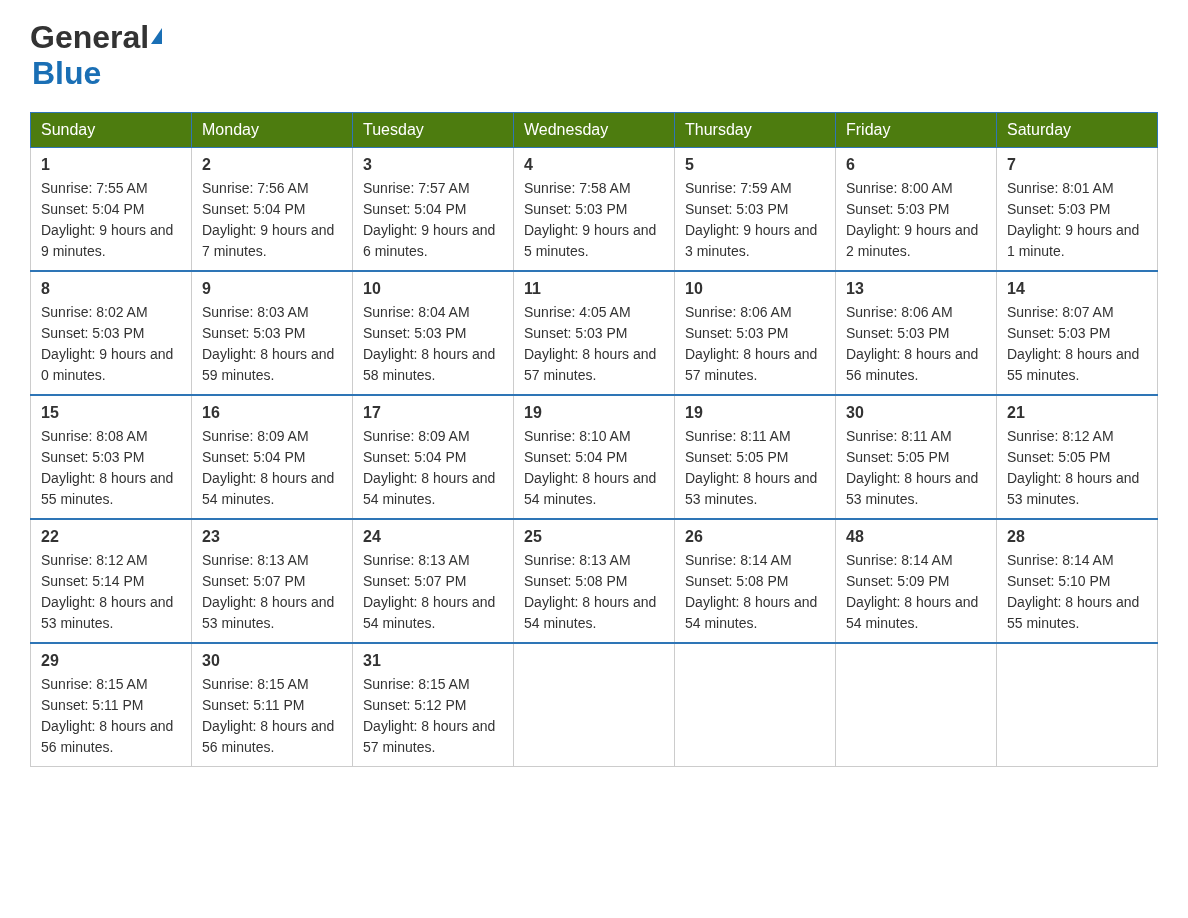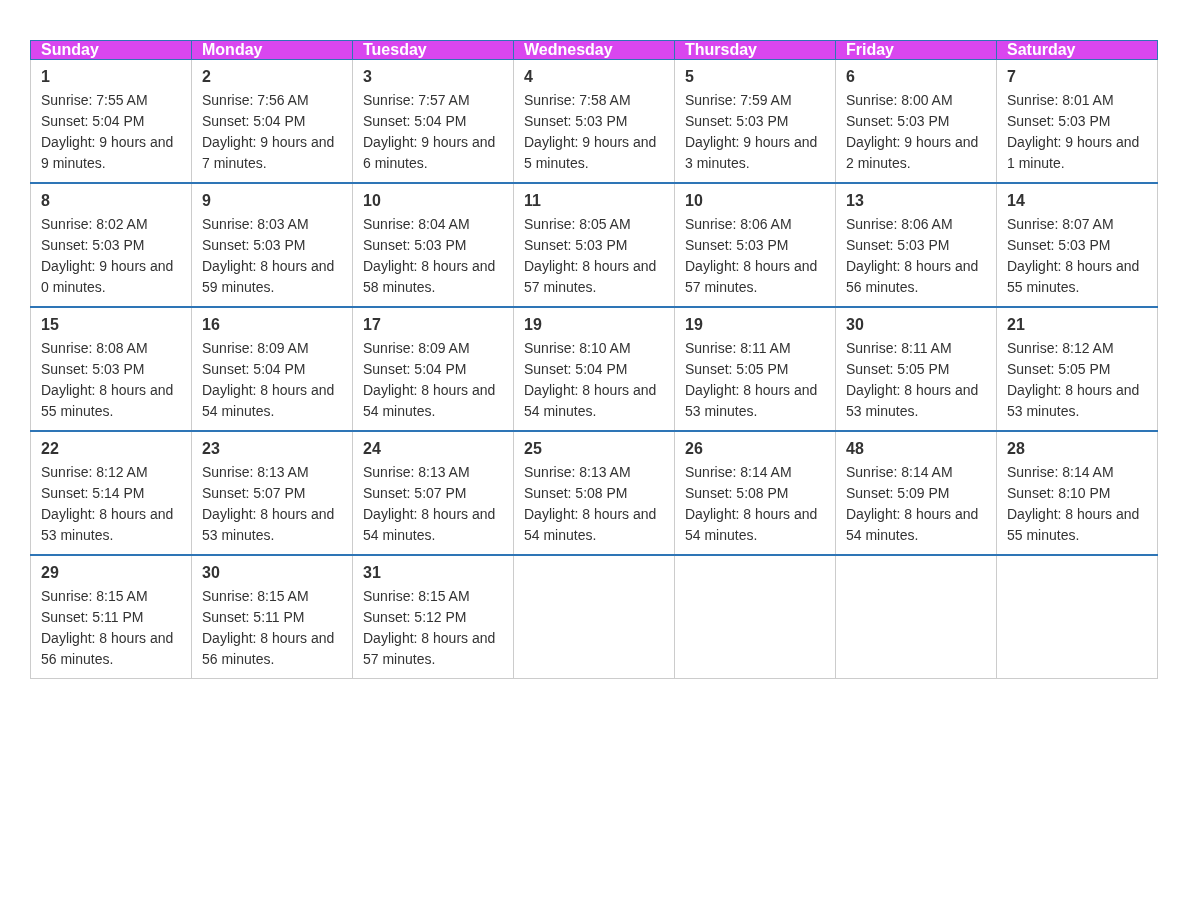--- a/index.html
+++ b/index.html
@@ -34,25 +34,25 @@
       font-size: 22px;
       color: #555;
       margin-top: 4px;
     }
     table {
       width: 100%;
       border-collapse: collapse;
       table-layout: fixed;
     }
     thead tr th {
-      background-color: #d946ef;
+      background-color: #4d7c0f;
       color: #fff;
       font-size: 16px;
-      font-weight: bold;
-      padding: 0 10px;
+      font-weight: normal;
+      padding: 8px 10px;
       border: 1px solid #2e75b6;
       text-align: left;
     }
     tbody tr td {
       border: 1px solid #ccc;
       vertical-align: top;
       padding: 8px 10px;
       font-size: 13px;
       color: #333;
       min-height: 110px;
@@ -72,20 +72,27 @@
       border-bottom: 2px solid #2e75b6;
     }
     .empty-cell {
       background: #fff;
     }
   </style>
 </head>
 <body>
 
 <div class="header">
+  <div class="logo">
+    <div style="display:flex; align-items:center; font-size:32px; font-weight:bold; color:#333; line-height:1.1;">
+      <span style="color:#333;">General</span>
+      <span style="display:inline-block; width:0; height:0; border-left:11px solid transparent; border-right:0px solid transparent; border-bottom:16px solid #1a6fb5; margin-left:2px; position:relative; top:-2px;"></span>
+    </div>
+    <div style="color:#1a6fb5; font-size:32px; font-weight:bold; margin-left:2px;">Blue</div>
+  </div>
 </div>
 
 <table>
   <thead>
     <tr>
       <th>Sunday</th>
       <th>Monday</th>
       <th>Tuesday</th>
       <th>Wednesday</th>
       <th>Thursday</th>
@@ -173,21 +180,21 @@
         <span class="day-number">10</span>
         <div class="day-info">
           <span>Sunrise: 8:04 AM</span><br>
           <span>Sunset: 5:03 PM</span><br>
           <span>Daylight: 8 hours and 58 minutes.</span>
         </div>
       </td>
         <td>
         <span class="day-number">11</span>
         <div class="day-info">
-          <span>Sunrise: 8:05 AM</span><br>
+          <span>Sunrise: 4:05 AM</span><br>
           <span>Sunset: 5:03 PM</span><br>
           <span>Daylight: 8 hours and 57 minutes.</span>
         </div>
       </td>
         <td>
         <span class="day-number">10</span>
         <div class="day-info">
           <span>Sunrise: 8:06 AM</span><br>
           <span>Sunset: 5:03 PM</span><br>
           <span>Daylight: 8 hours and 57 minutes.</span>
@@ -314,21 +321,21 @@
         <div class="day-info">
           <span>Sunrise: 8:14 AM</span><br>
           <span>Sunset: 5:09 PM</span><br>
           <span>Daylight: 8 hours and 54 minutes.</span>
         </div>
       </td>
         <td>
         <span class="day-number">28</span>
         <div class="day-info">
           <span>Sunrise: 8:14 AM</span><br>
-          <span>Sunset: 8:10 PM</span><br>
+          <span>Sunset: 5:10 PM</span><br>
           <span>Daylight: 8 hours and 55 minutes.</span>
         </div>
       </td>
       </tr>
       <tr>
         <td>
         <span class="day-number">29</span>
         <div class="day-info">
           <span>Sunrise: 8:15 AM</span><br>
           <span>Sunset: 5:11 PM</span><br>

